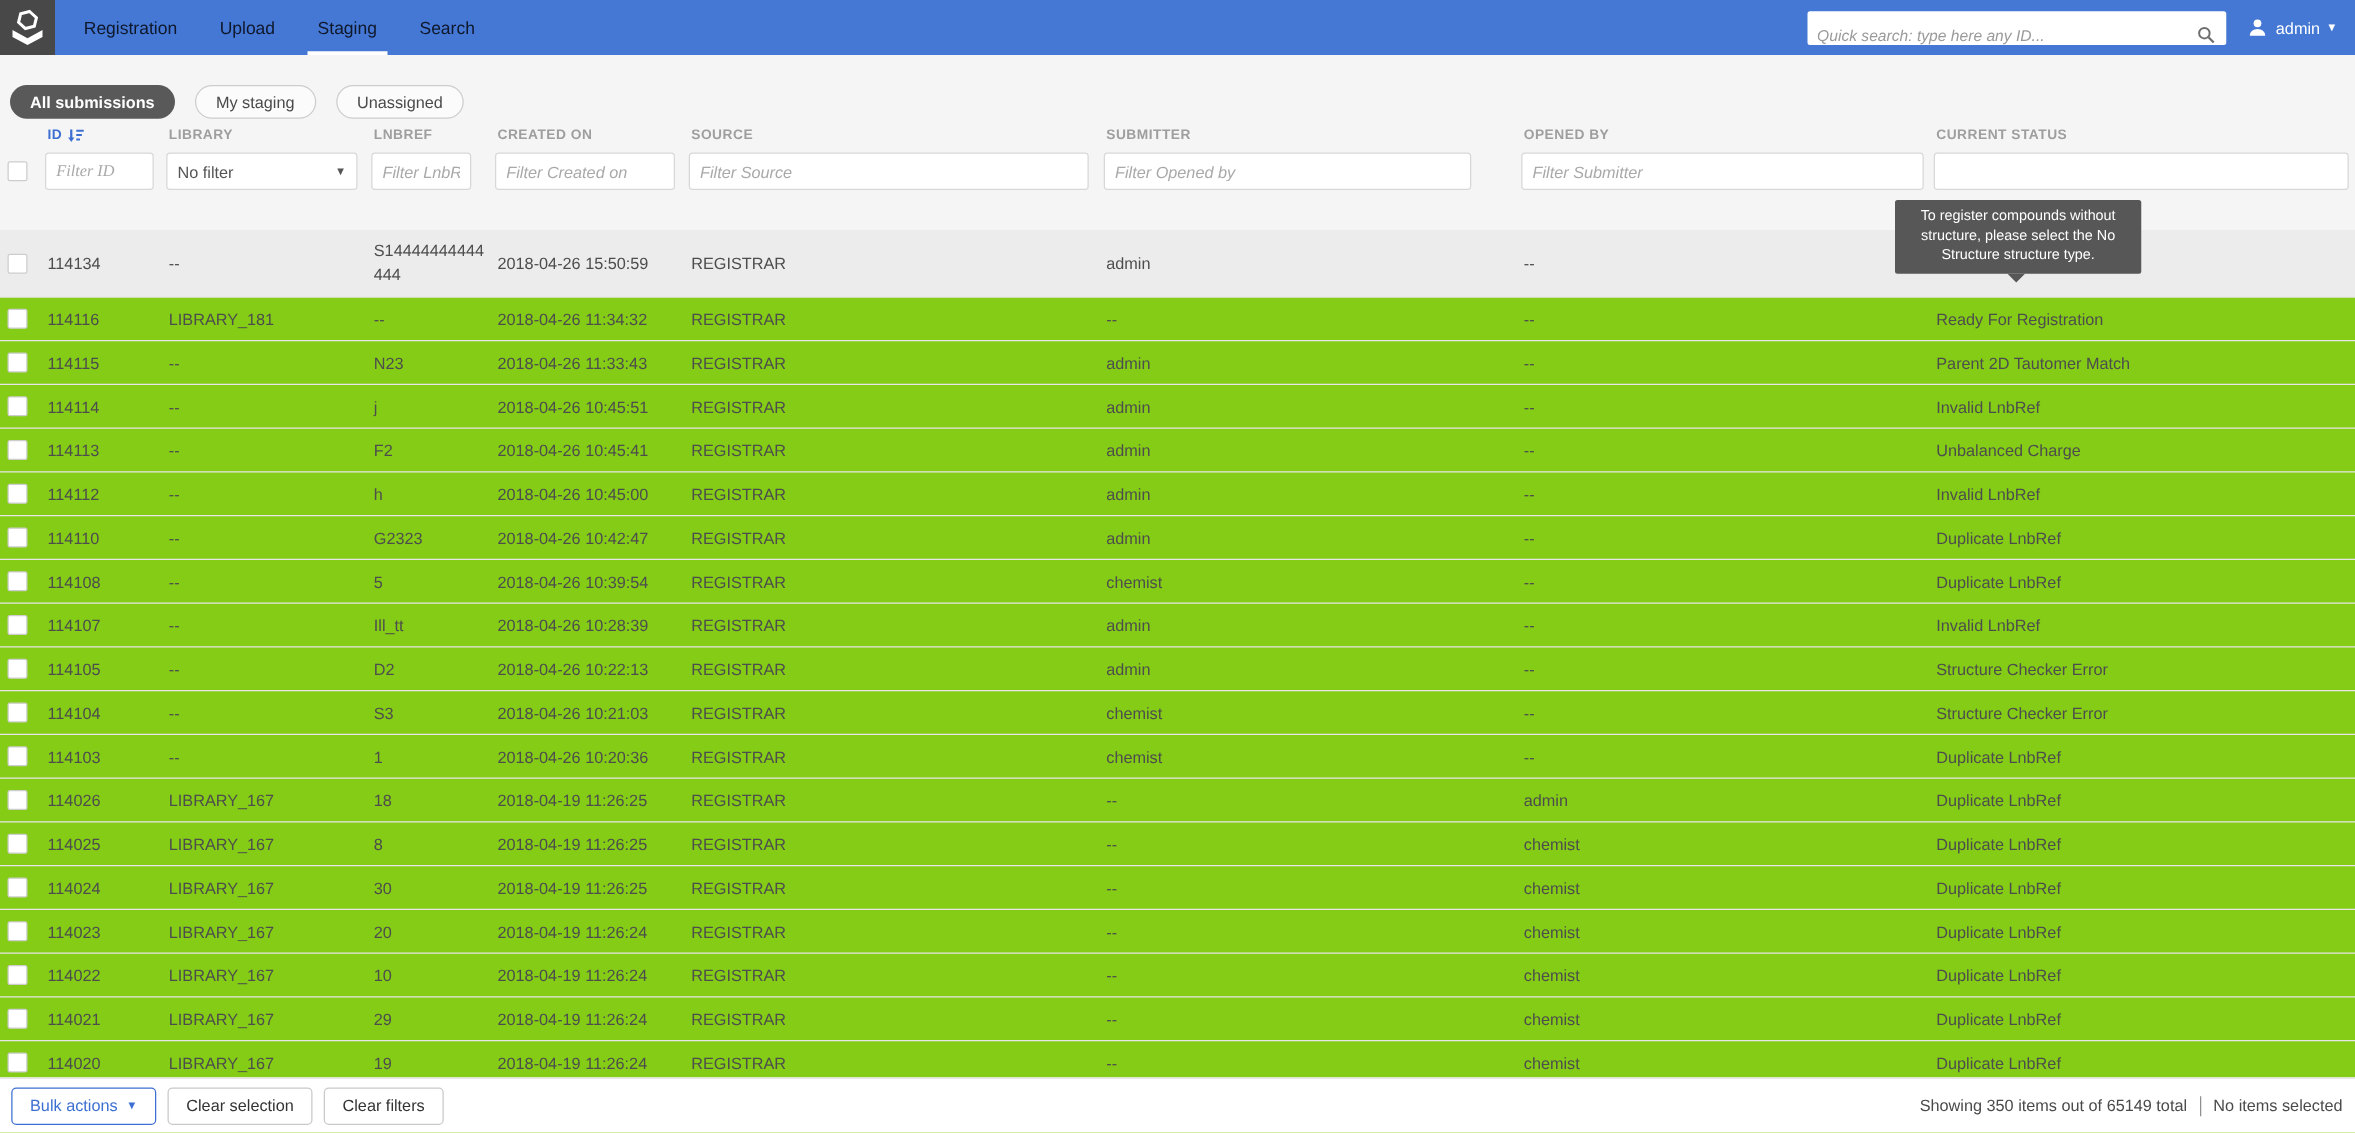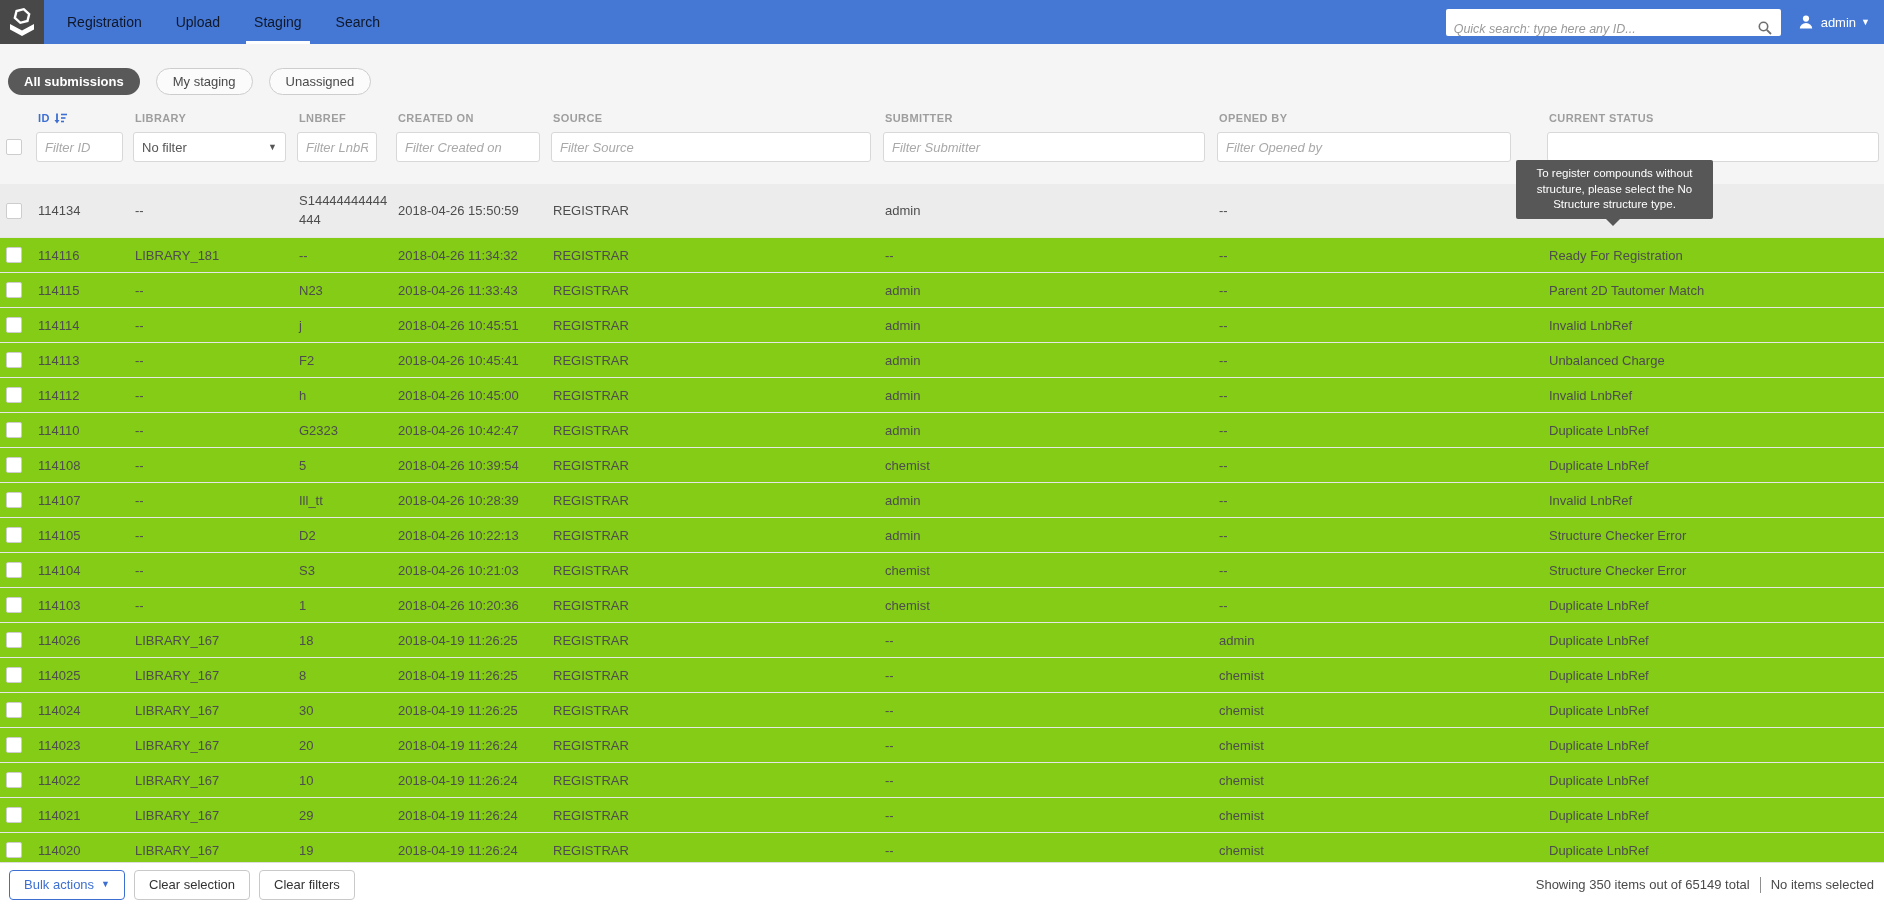--- a/index.html
+++ b/index.html
@@ -88,21 +88,21 @@
   .chip.active { background: #595959; color: #ffffff; font-weight: bold; }
   .chip.plain { background: #fbfbfb; color: #4a4a4a; border: 1px solid #cdcdcd; }
 
   
   .grid {
     display: grid;
     grid-template-columns: 30px 97px 164px 99px 155px 332px 334px 330px 1fr;
     align-items: center;
     width: 1884px;
   }
-  .header-row { margin-top: 14px; height: 18px; }
+  .header-row { margin-top: 4px; height: 18px; }
   .th {
     font-size: 11px;
     font-weight: bold;
     letter-spacing: 0.4px;
     color: #9e9e9e;
     text-transform: uppercase;
     padding-left: 8px;
     cursor: pointer;
     white-space: nowrap;
     display: flex; align-items: center;
@@ -119,21 +119,21 @@
     background: #ffffff;
     font-family: "Liberation Sans", sans-serif;
     font-size: 13px;
     font-style: italic;
     color: #555;
     padding: 0 8px;
     outline: none;
     width: 100%;
   }
   .filter-input::placeholder { color: #a9a9a9; font-style: italic; }
-  .w-id { width: 87px; }
+  .w-id { width: 87px; font-family: Liberation Serif, serif; }
   .w-lnb { width: 80px; }
   .w-cre { width: 144px; }
   .w-src { width: 320px; }
   .w-sub { width: 322px; }
   .w-opn { width: 294px; }
   .w-sts { width: 332px; }
   .filter-select {
     height: 30px; width: 153px;
     border: 1px solid #d8d8d8;
     border-radius: 3px;
@@ -300,24 +300,24 @@
     <div class="fcell">
       <input class="filter-input w-lnb" placeholder="Filter LnbRef" style="">
     </div>
     <div class="fcell">
       <input class="filter-input w-cre" placeholder="Filter Created on" style="">
     </div>
     <div class="fcell">
       <input class="filter-input w-src" placeholder="Filter Source" style="">
     </div>
     <div class="fcell">
+      <input class="filter-input w-opn" placeholder="Filter Opened by" style="">
+    </div>
+    <div class="fcell">
       <input class="filter-input w-sub" placeholder="Filter Submitter" style="">
-    </div>
-    <div class="fcell">
-      <input class="filter-input w-opn" placeholder="Filter Opened by" style="">
     </div>
     <div class="fcell">
       <input class="filter-input w-sts" style="">
     </div>
   </div>
 </div>
 
 <div class="tbody">
     <div class="grid trow tall highlight">
       <div>

